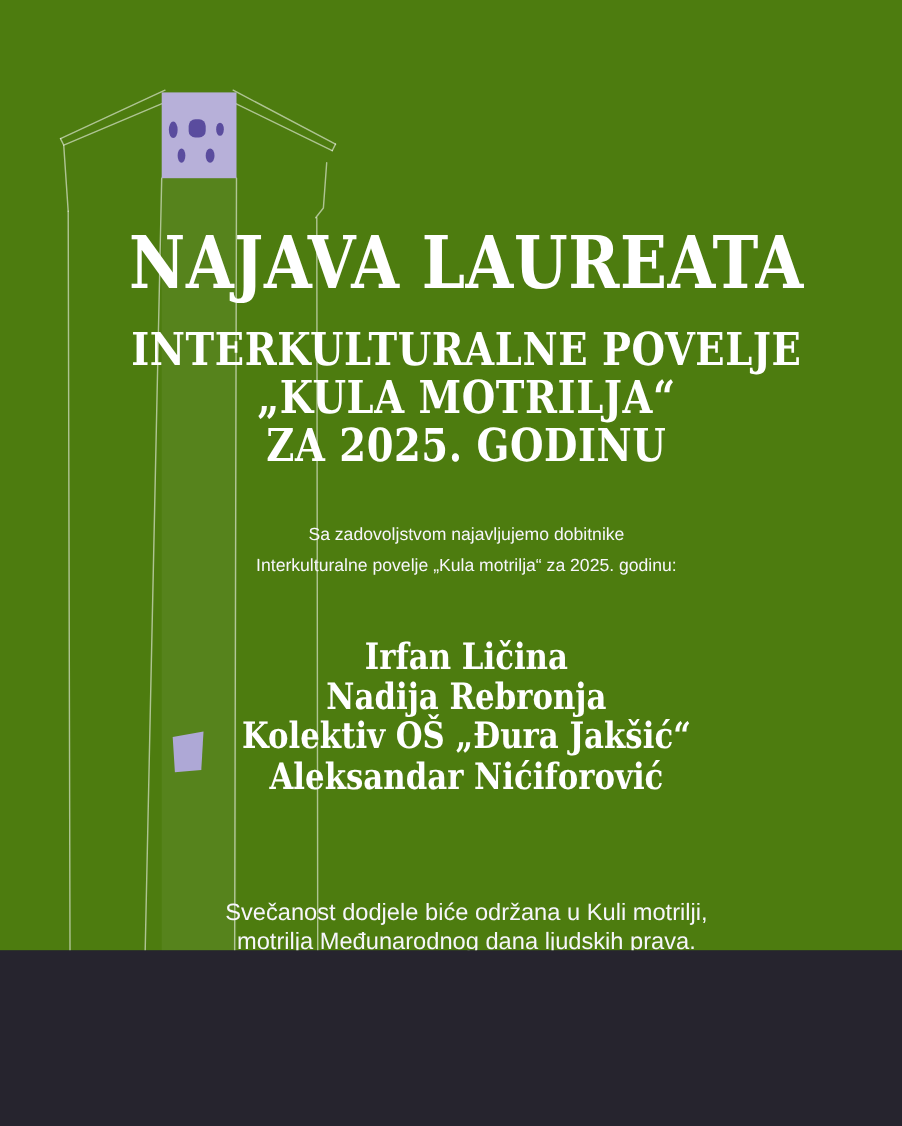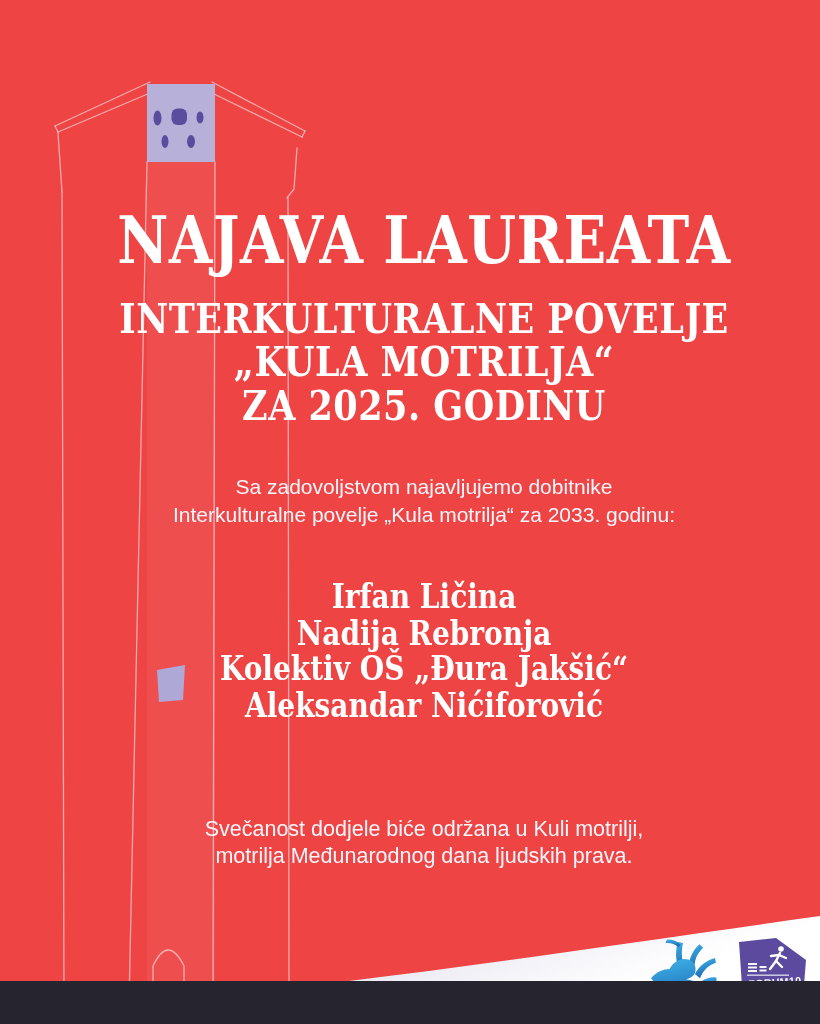--- a/index.html
+++ b/index.html
@@ -1,27 +1,27 @@
 <!DOCTYPE html>
 <html><head>
 <meta charset="utf-8">
 <style>
   html,body{margin:0;padding:0;background:#26242e;}
   .poster{
-    position:relative;width:820px;height:981px;overflow:hidden;
-    background:#ef4444;
+    position:relative;width:820px;height:864px;overflow:hidden;
+    background:#4d7c0f;
     font-family:"Liberation Sans",sans-serif;
   }
   .poster *{box-sizing:border-box;}
   svg.bg{position:absolute;left:0;top:0;width:820px;height:1024px;display:block;}
   .txt{position:absolute;left:28px;right:0;text-align:center;color:#ffffff;}
   .serif{font-family:"DejaVu Serif","Liberation Serif",serif;font-weight:700;}
   .title{top:206px;font-size:56px;line-height:66px;transform:scaleY(1.18);letter-spacing:.5px;}
   .subtitle{top:306px;font-size:35px;line-height:37px;transform:scaleY(1.18);letter-spacing:.5px;}
-  .intro{top:473px;font-size:21px;line-height:28px;font-weight:400;color:#f7f6fc;}
+  .intro{top:473px;font-size:16px;line-height:28px;font-weight:400;color:#f7f6fc;}
   .laureates{top:591px;font-size:28px;line-height:30.5px;transform:scaleY(1.18);}
   .event{top:816px;font-size:21.5px;line-height:27px;font-weight:400;color:#f7f6fc;}
   .logo-hand{position:absolute;left:649px;top:939px;width:68px;height:68px;}
   .logo-forum{position:absolute;left:729px;top:936px;width:80px;height:74px;}
   .forum-label{
     position:absolute;left:15px;top:40px;width:62px;
     color:#fff;font-weight:700;font-size:10.5px;letter-spacing:.4px;
     transform:rotate(-4deg);text-align:center;
     font-family:"Liberation Sans",sans-serif;
   }
@@ -81,21 +81,21 @@
   <h1 class="txt serif title" style="margin:0;">NAJAVA LAUREATA</h1>
 
   <div class="txt serif subtitle">
     <div>INTERKULTURALNE POVELJE</div>
     <div>„KULA MOTRILJA“</div>
     <div>ZA 2025. GODINU</div>
   </div>
 
   <div class="txt intro">
     <div>Sa zadovoljstvom najavljujemo dobitnike</div>
-    <div>Interkulturalne povelje „Kula motrilja“ za 2033. godinu:</div>
+    <div>Interkulturalne povelje „Kula motrilja“ za 2025. godinu:</div>
   </div>
 
   <div class="txt serif laureates">
     <div>Irfan Ličina</div>
     <div>Nadija Rebronja</div>
     <div>Kolektiv OŠ „Đura Jakšić“</div>
     <div>Aleksandar Nićiforović</div>
   </div>
 
   <div class="txt event">

